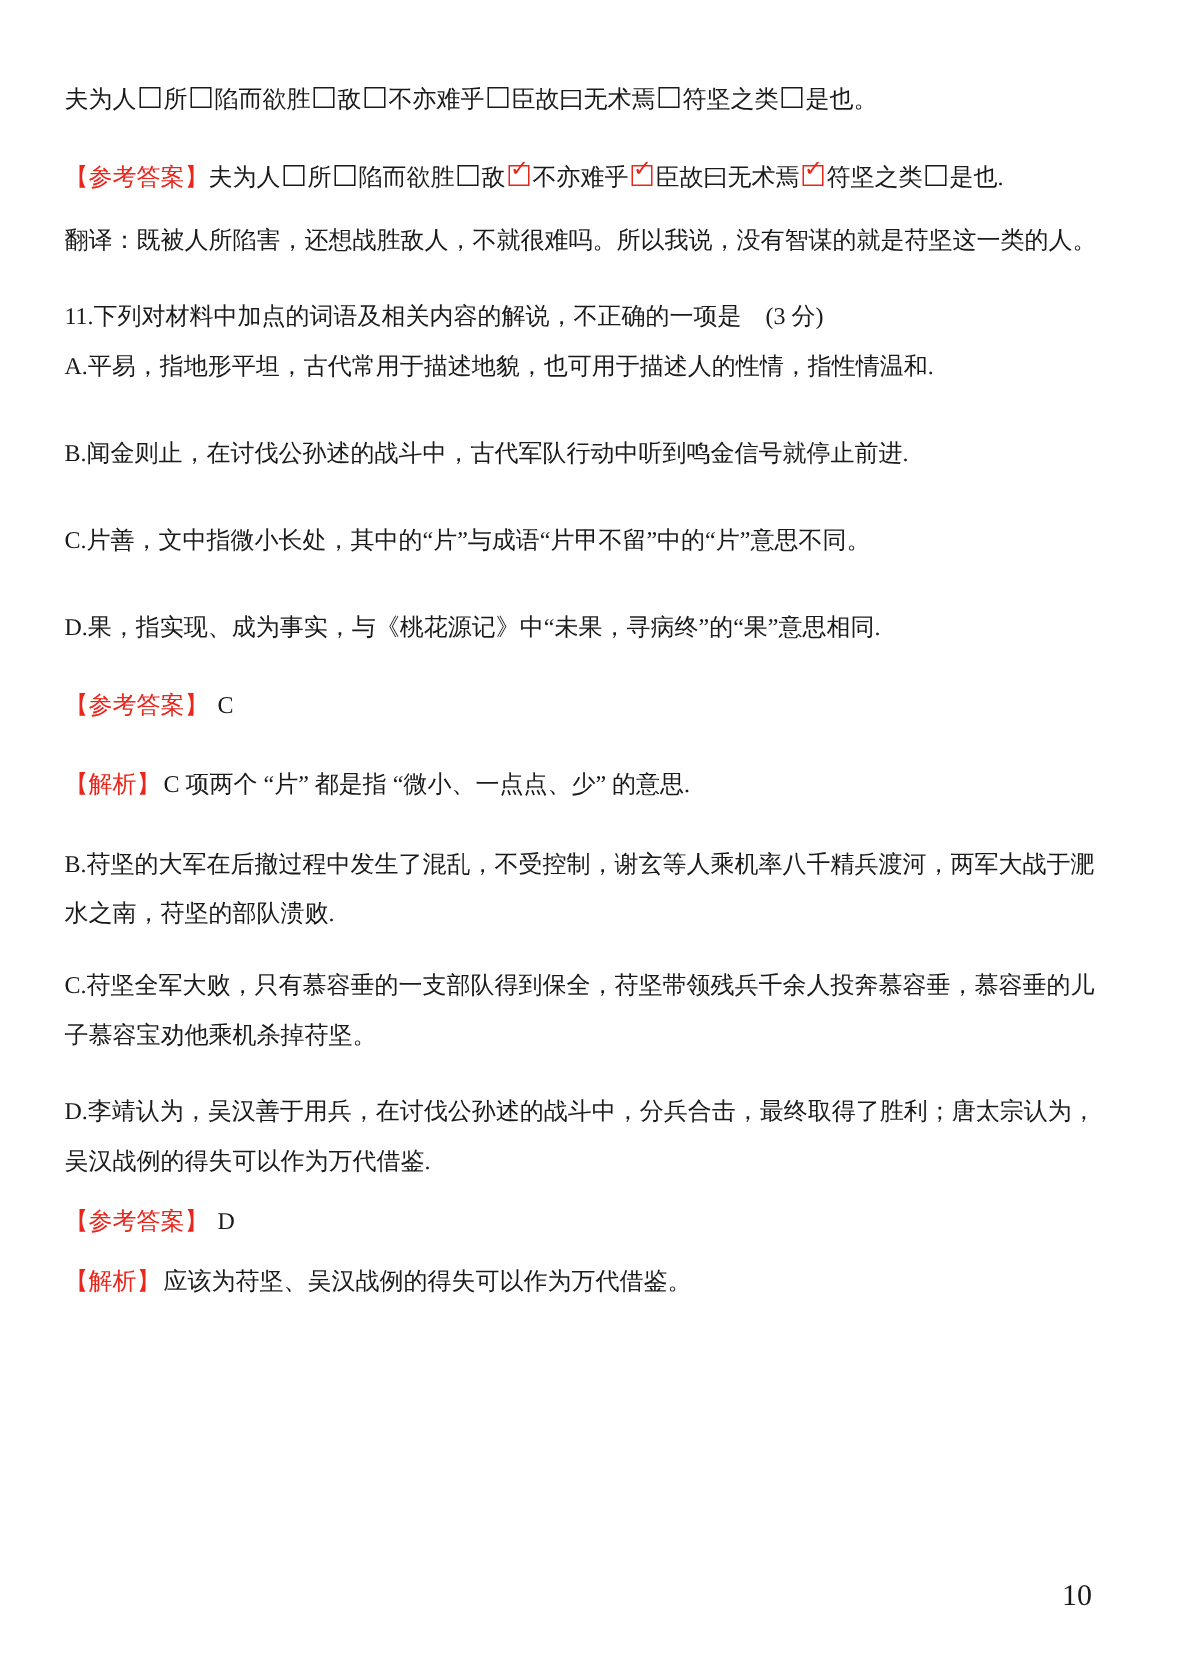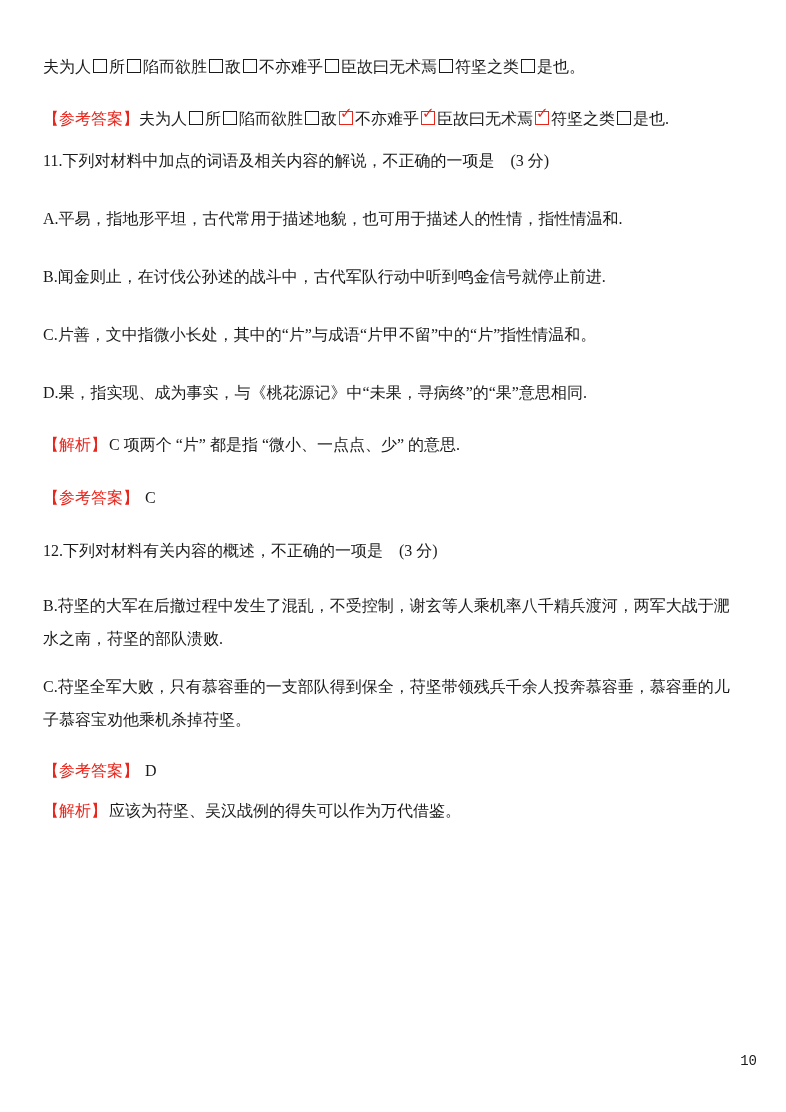--- a/index.html
+++ b/index.html
@@ -35,51 +35,52 @@
   .cbox.checked{border-color:var(--red,#e8261c);}
   .cbox .mark{
     position:absolute;left:0px;top:-6px;
     font-size:15px;line-height:15px;
     color:var(--red,#e8261c);
     font-weight:bold;
     font-family:"DejaVu Sans",sans-serif;
   }
   .pagenum{
     position:absolute;
-    top:1053px;right:29px;
-    font-size:14px;
-    font-family:Liberation Mono, monospace;
+    top:1053px;right:58px;
+    font-size:20px;
+    font-family:Liberation Serif, serif;
     color:#1a1a1a;
   }
 </style>
 </head>
 <body>
 
 <div class="page">
 
   <p class="ln" style="margin-bottom:19px"><span>夫为人</span><span class="cbox"></span><span>所</span><span class="cbox"></span><span>陷而欲胜</span><span class="cbox"></span><span>敌</span><span class="cbox"></span><span>不亦难乎</span><span class="cbox"></span><span>臣故曰无术焉</span><span class="cbox"></span><span>符坚之类</span><span class="cbox"></span><span>是也。</span></p>
 
   <p class="ln" style="margin-bottom:9px"><span class="red">【参考答案】</span><span><span>夫为人</span><span class="cbox"></span><span>所</span><span class="cbox"></span><span>陷而欲胜</span><span class="cbox"></span><span>敌</span><span class="cbox checked"><span class="mark">✓</span></span><span>不亦难乎</span><span class="cbox checked"><span class="mark">✓</span></span><span>臣故曰无术焉</span><span class="cbox checked"><span class="mark">✓</span></span><span>符坚之类</span><span class="cbox"></span><span>是也.</span></span></p>
 
+  <p class="ln" style="margin-bottom:18px">翻译：既被人所陷害，还想战胜敌人，不就很难吗。所以我说，没有智谋的就是苻坚这一类的人。</p>
 
-  <p class="ln" style="margin-bottom:25px">11.下列对材料中加点的词语及相关内容的解说，不正确的一项是　(3 分)</p>
+  <p class="ln" style="">11.下列对材料中加点的词语及相关内容的解说，不正确的一项是　(3 分)</p>
 
   <p class="ln" style="margin-bottom:25px">A.平易，指地形平坦，古代常用于描述地貌，也可用于描述人的性情，指性情温和.</p>
   <p class="ln" style="margin-bottom:25px">B.闻金则止，在讨伐公孙述的战斗中，古代军队行动中听到鸣金信号就停止前进.</p>
-  <p class="ln" style="margin-bottom:25px">C.片善，文中指微小长处，其中的“片”与成语“片甲不留”中的“片”指性情温和。</p>
+  <p class="ln" style="margin-bottom:25px">C.片善，文中指微小长处，其中的“片”与成语“片甲不留”中的“片”意思不同。</p>
   <p class="ln" style="margin-bottom:19px">D.果，指实现、成为事实，与《桃花源记》中“未果，寻病终”的“果”意思相同.</p>
+
+  <p class="ln" style="margin-bottom:20px"><span class="red">【参考答案】</span><span class="answer-value">C</span></p>
 
   <p class="ln" style="margin-bottom:20px"><span class="red">【解析】</span><span class="analysis-text">C 项两个 “片” 都是指 “微小、一点点、少” 的意思.</span></p>
 
-  <p class="ln" style="margin-bottom:20px"><span class="red">【参考答案】</span><span class="answer-value">C</span></p>
-
-  <p class="ln" style="margin-bottom:22px">12.下列对材料有关内容的概述，不正确的一项是　(3 分)</p>
 
   <p class="ln" style="margin-bottom:15px">B.苻坚的大军在后撤过程中发生了混乱，不受控制，谢玄等人乘机率八千精兵渡河，两军大战于淝水之南，苻坚的部队溃败.</p>
   <p class="ln" style="margin-bottom:18px">C.苻坚全军大败，只有慕容垂的一支部队得到保全，苻坚带领残兵千余人投奔慕容垂，慕容垂的儿子慕容宝劝他乘机杀掉苻坚。</p>
+  <p class="ln" style="margin-bottom:7px">D.李靖认为，吴汉善于用兵，在讨伐公孙述的战斗中，分兵合击，最终取得了胜利；唐太宗认为，吴汉战例的得失可以作为万代借鉴.</p>
 
   <p class="ln" style="margin-bottom:7px"><span class="red">【参考答案】</span><span class="answer-value">D</span></p>
 
   <p class="ln"><span class="red">【解析】</span><span class="analysis-text">应该为苻坚、吴汉战例的得失可以作为万代借鉴。</span></p>
 
   <div class="pagenum">10</div>
 
 </div>
 
 </body></html>

